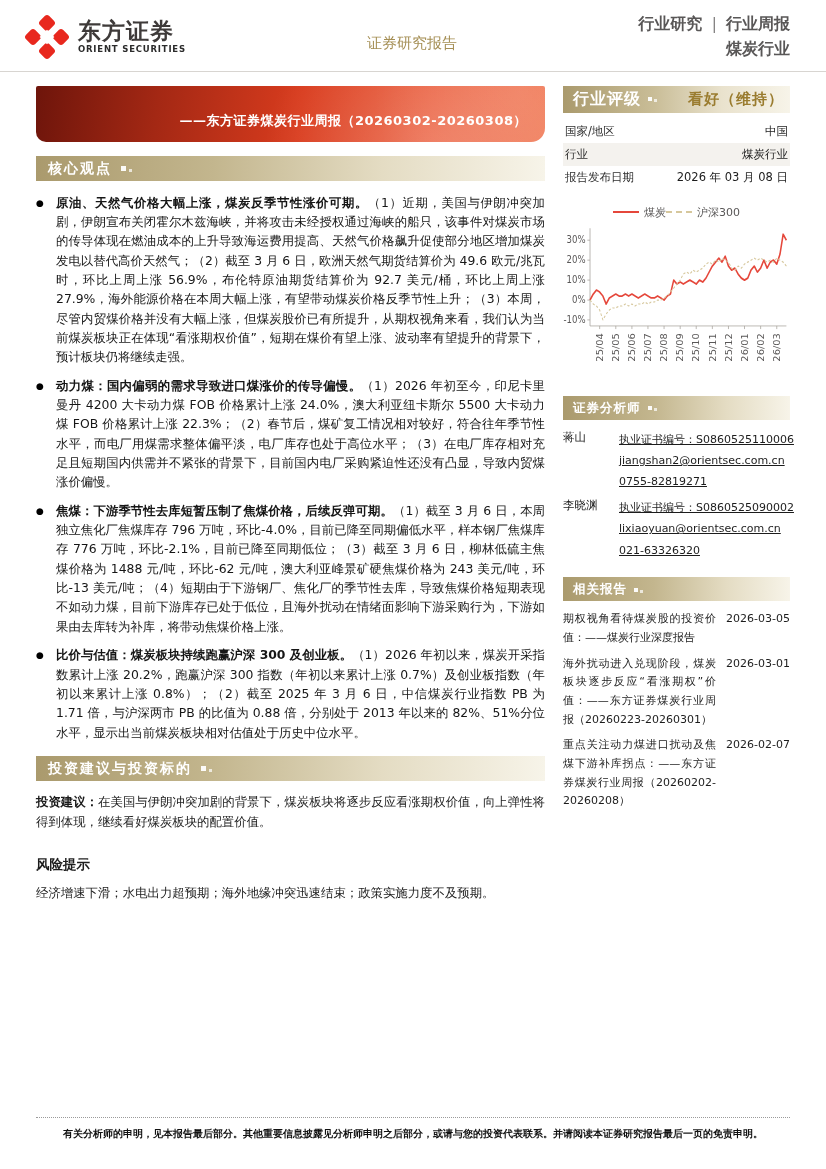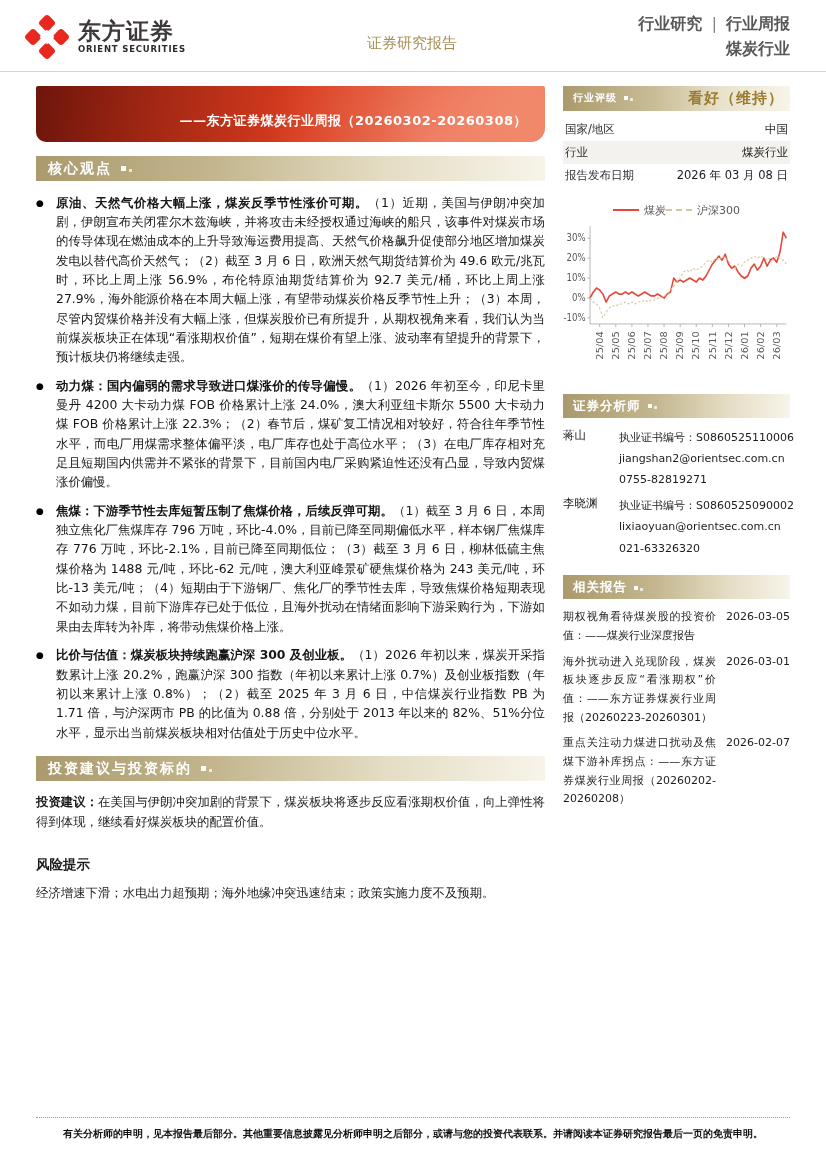--- a/index.html
+++ b/index.html
@@ -56,21 +56,21 @@
   .advice { margin-top:11px; font-size:12.4px; line-height:1.6; text-align:justify; }
   .advice b { font-weight:bold;margin-top:36px; }
   .risk-h { margin-top:24px; font-size:13.5px; font-weight:bold; }
   .risk-t { margin-top:9px; font-size:12.4px; line-height:1.6; }
   
   .rating-banner {
     background:linear-gradient(90deg,#aa9a6d 0%, #c9bd97 40%, #e9e2cd 70%, #f7f4e9 100%);
     display:flex; justify-content:space-between; align-items:center;
     padding:3px 6px 3px 10px;
   }
-  .rating-label { color:#fff; font-weight:bold; font-size:10px; letter-spacing:1px; display:flex; align-items:center;}
+  .rating-label { color:#fff; font-weight:bold; font-size:16px; letter-spacing:1px; display:flex; align-items:center;}
   .rating-label .mk1{ width:4px; height:4px; background:rgba(255,255,255,0.95); margin-left:7px;}
   .rating-label .mk2{ width:3px; height:3px; background:rgba(255,255,255,0.7); margin-left:2px; margin-top:3px;}
   .rating-value { color:#9a7c2f; font-weight:bold; font-size:15px; letter-spacing:1px; }
   .info-rows { margin-top:7px; font-size:11.5px; color:#2f2f2f; }
   .info-row { display:flex; justify-content:space-between; padding:4px 2px; }
   .info-row.alt { background:#f4f2ee; }
   .info-row .v { font-weight:normal; color:#1c1c1c; }
   
   .chart-block { margin-top:16px; }
   .legend { display:flex; justify-content:center; align-items:center; font-size:11px; color:#595757; }
@@ -83,21 +83,21 @@
     margin-top:16px;
     background:linear-gradient(90deg,#aa9a6d 0%, #c3b68e 40%, #e4dcc3 72%, #f7f4e9 100%);
     color:#fff; font-weight:bold; font-size:12.5px; letter-spacing:1px;
     padding:4px 10px 3px 10px; display:flex; align-items:center;font-family:Liberation Serif, serif;
   }
   .side-banner .mk1{ width:4px; height:4px; background:rgba(255,255,255,0.95); margin-left:7px;}
   .side-banner .mk2{ width:3px; height:3px; background:rgba(255,255,255,0.7); margin-left:2px; margin-top:3px;}
   .analysts { margin-top:9px; }
   .analyst { display:flex; margin-bottom:4px; font-size:11px; }
   .a-name { width:56px; flex:none; color:#1c1c1c; padding-top:1px; font-size:11.5px; }
-  .a-details { flex:1; line-height:1.95; color:#1c1c1c; }
+  .a-details { flex:1; line-height:1.95; color:#1c1c1c;text-decoration:underline; }
   .a-details div { white-space:nowrap; }
   .reports { margin-top:9px; font-size:11px; }
   .report { display:flex; gap:10px; margin-bottom:7px; line-height:1.7; }
   .r-title { flex:1; color:#1c1c1c; text-align:justify; }
   .r-date { width:64px; flex:none; white-space:nowrap; color:#1c1c1c; }
   
   .footer {
     position:absolute; left:36px; right:36px; bottom:28px;
     border-top:1px dotted #9a9a9a; padding-top:9px;
     text-align:center; font-size:10px; font-weight:bold; color:#111;

